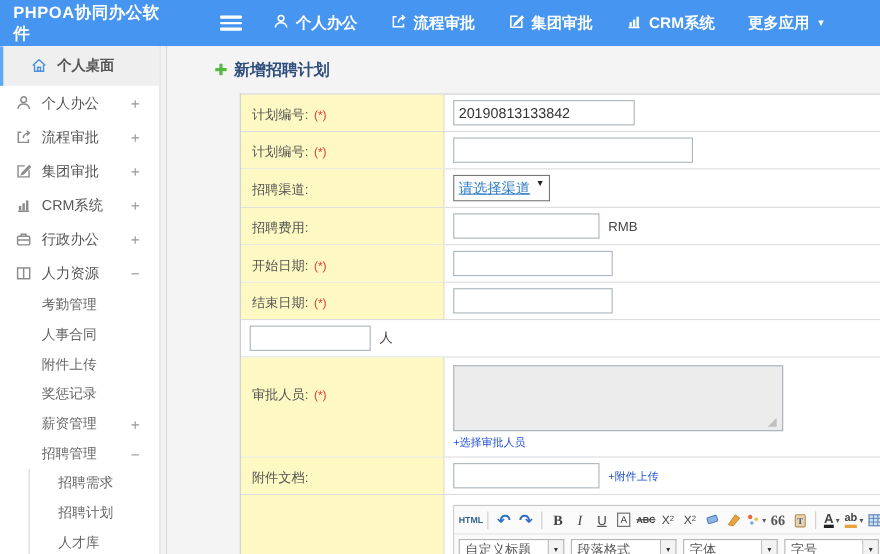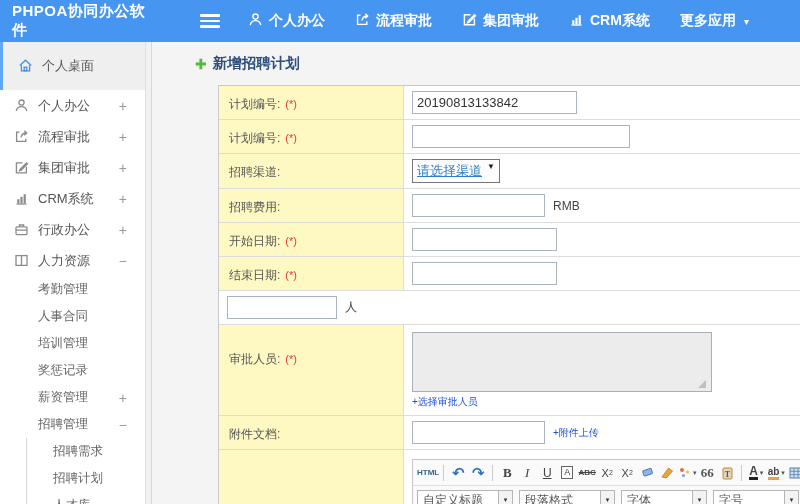--- a/index.html
+++ b/index.html
@@ -18,21 +18,21 @@
 
   
   .body { display:flex; height:462px; }
   .sidebar { width:145px; background:#fff; flex:none; overflow:hidden; }
   .sb-scroll { width:7px; background:#f1f1f1; border-left:1px solid #e0e0e0; border-right:1px solid #d8d8d8; flex:none; }
   .content { flex:1; background:#f4f4f4; overflow:hidden; }
 
   
   .sb-item { height:31px; display:flex; align-items:center; padding-left:14px; font-size:13px;
     color:#555; cursor:pointer; position:relative; }
-  .sb-item.active { height:48px; background:#efefef; border-left:3px solid #5fa8f5; padding-left:15px; }
+  .sb-item.active { height:36px; background:#efefef; border-left:3px solid #5fa8f5; padding-left:25px;font-weight:bold; }
   .sb-item .ico { width:16px; height:16px; margin-right:8px; color:#8a8a8a; display:inline-flex; }
   .sb-item.active .ico { color:#4a90e2; }
   .sb-item svg { stroke:currentColor; fill:none; stroke-width:1.3; }
   .sb-toggle { position:absolute; right:18px; color:#999; font-size:14px; font-weight:400; }
   .sb-sub { height:27px; display:flex; align-items:center; padding-left:38px; font-size:12.5px; color:#666; cursor:pointer; position:relative; }
   .sb-sub .sb-toggle { right:18px; }
   .sb-nested-wrap { margin-left:26px; border-left:1px solid #d8d8d8; }
   .sb-nested { height:27px; display:flex; align-items:center; padding-left:26px; font-size:12.5px; color:#666; cursor:pointer; }
 
   
@@ -222,21 +222,21 @@
       <span class="sb-toggle">−</span>
     </div>
 
     <div class="sb-sub">
       <span>考勤管理</span>
     </div>
     <div class="sb-sub">
       <span>人事合同</span>
     </div>
     <div class="sb-sub">
-      <span>培训管理</span>
+      <span>附件上传</span>
     </div>
     <div class="sb-sub">
       <span>奖惩记录</span>
     </div>
     <div class="sb-sub">
       <span>薪资管理</span>
       <span class="sb-toggle">+</span>
     </div>
     <div class="sb-sub">
       <span>招聘管理</span>

